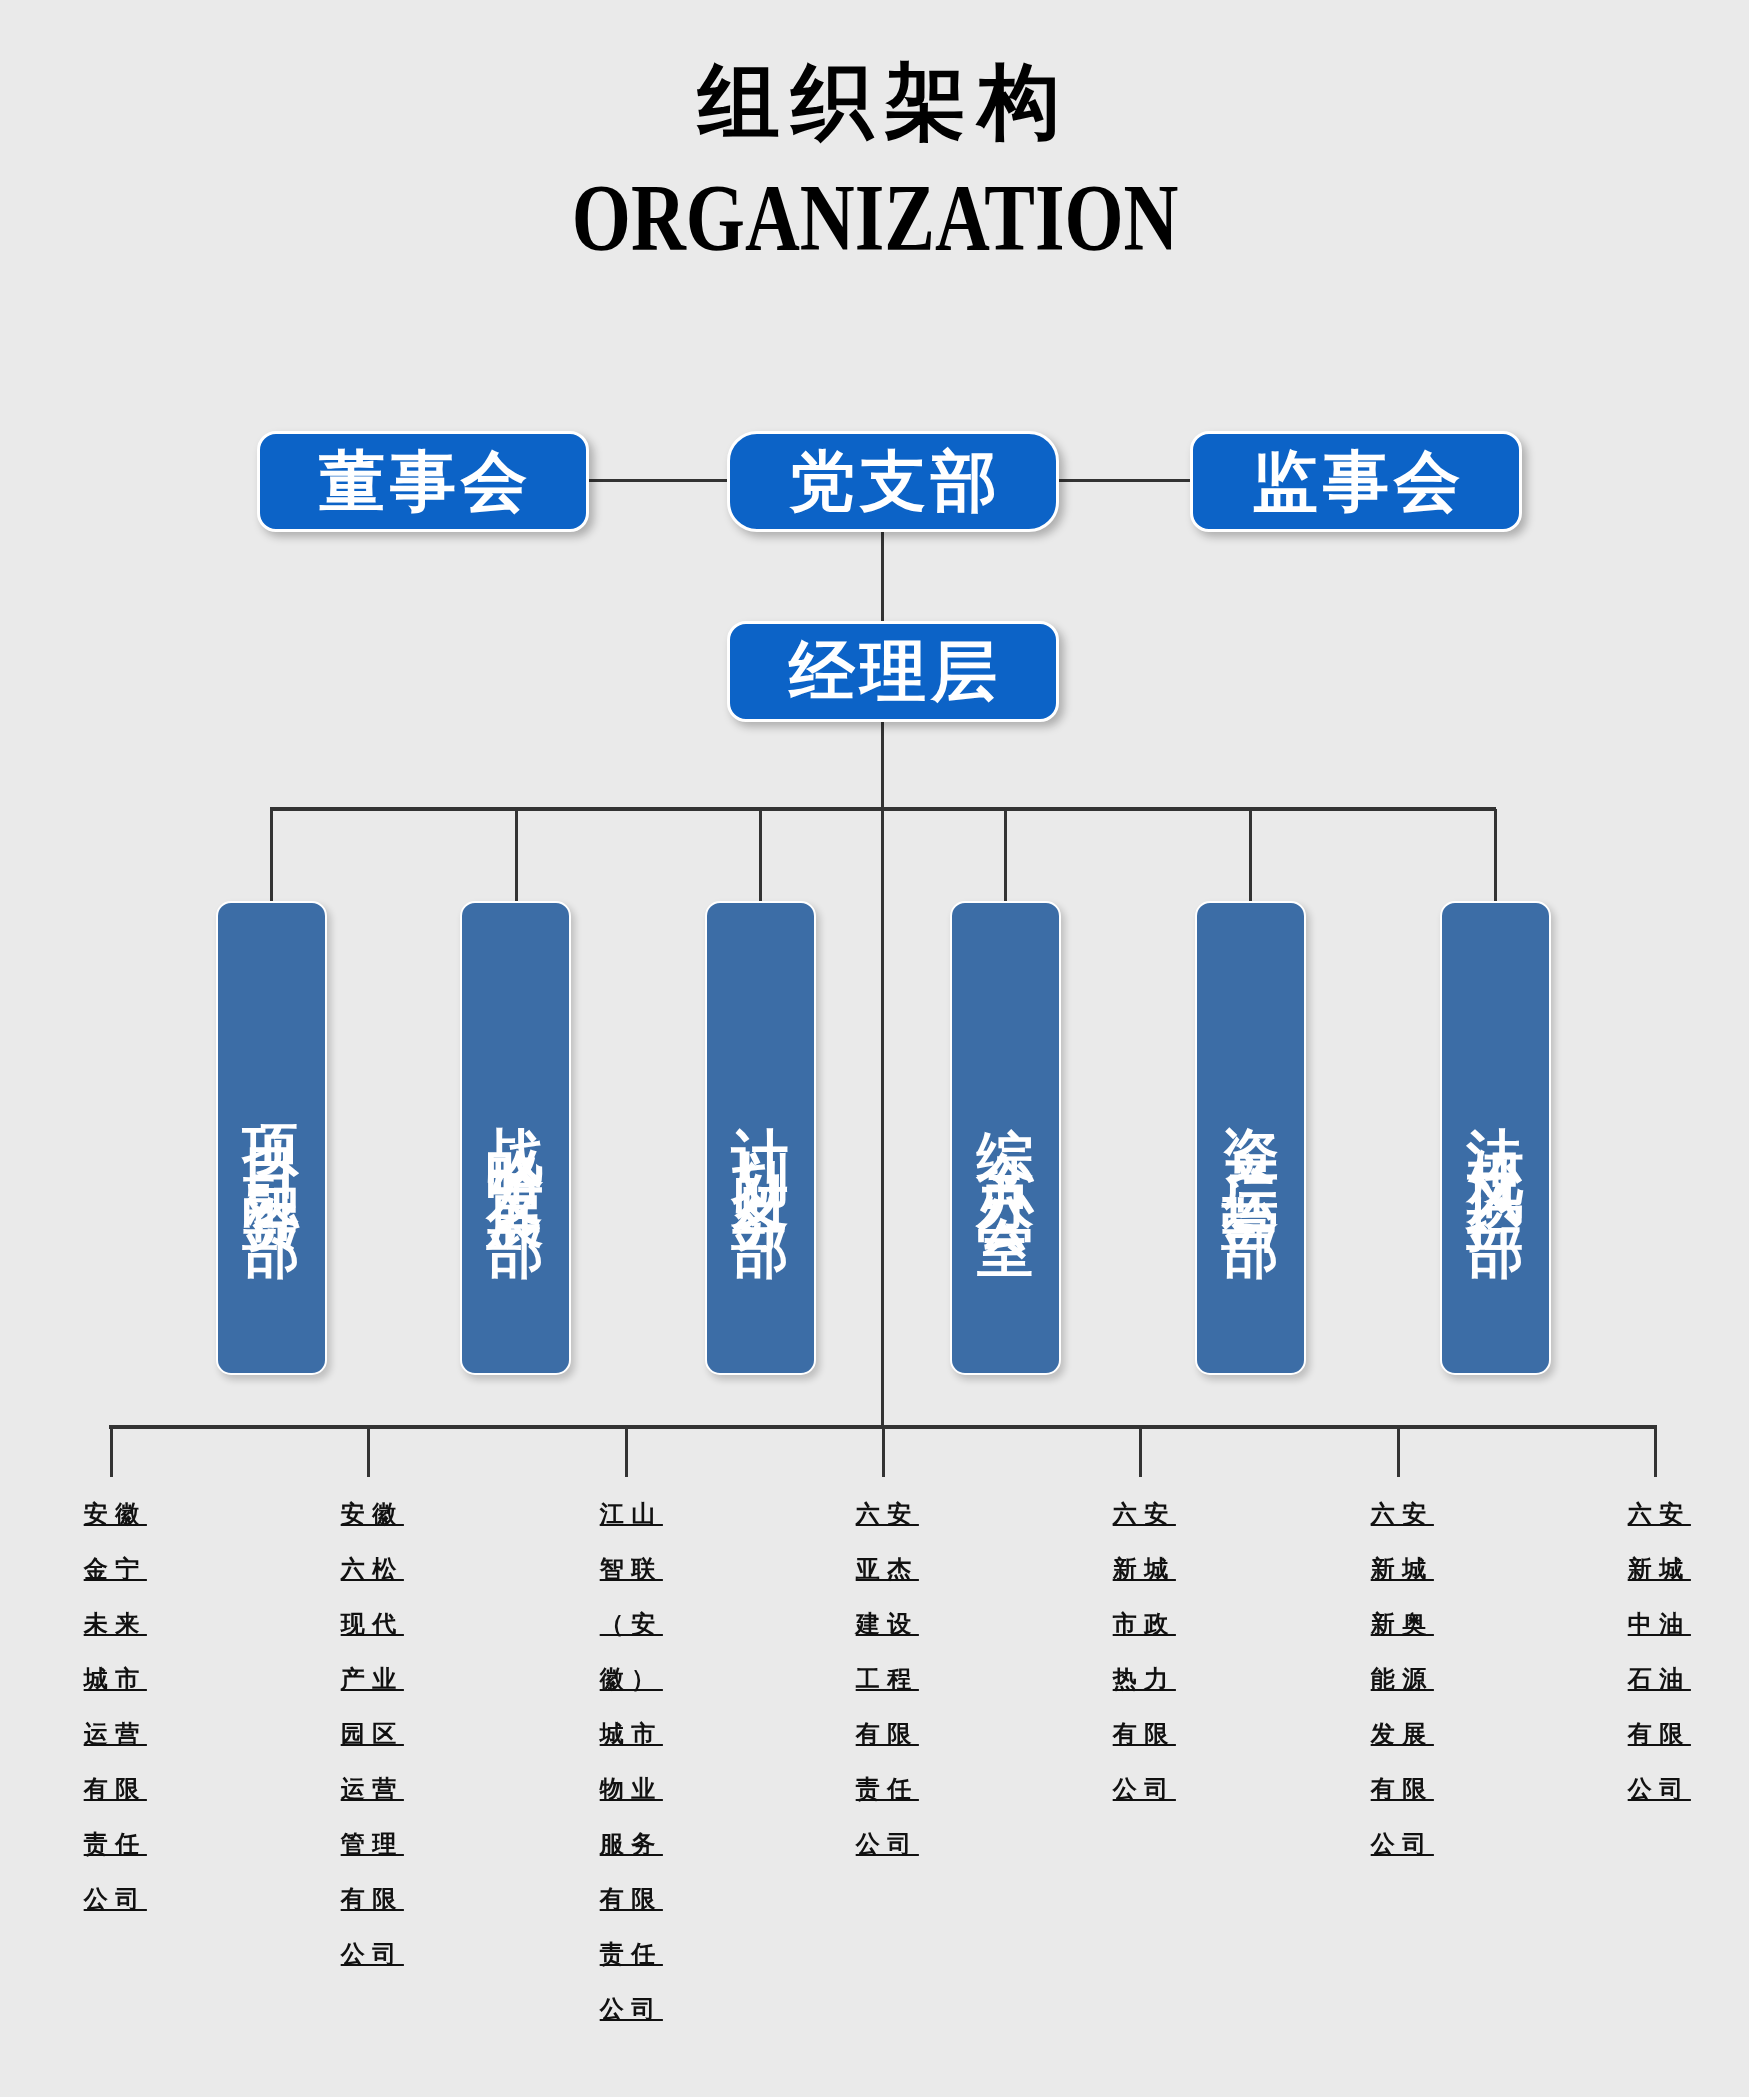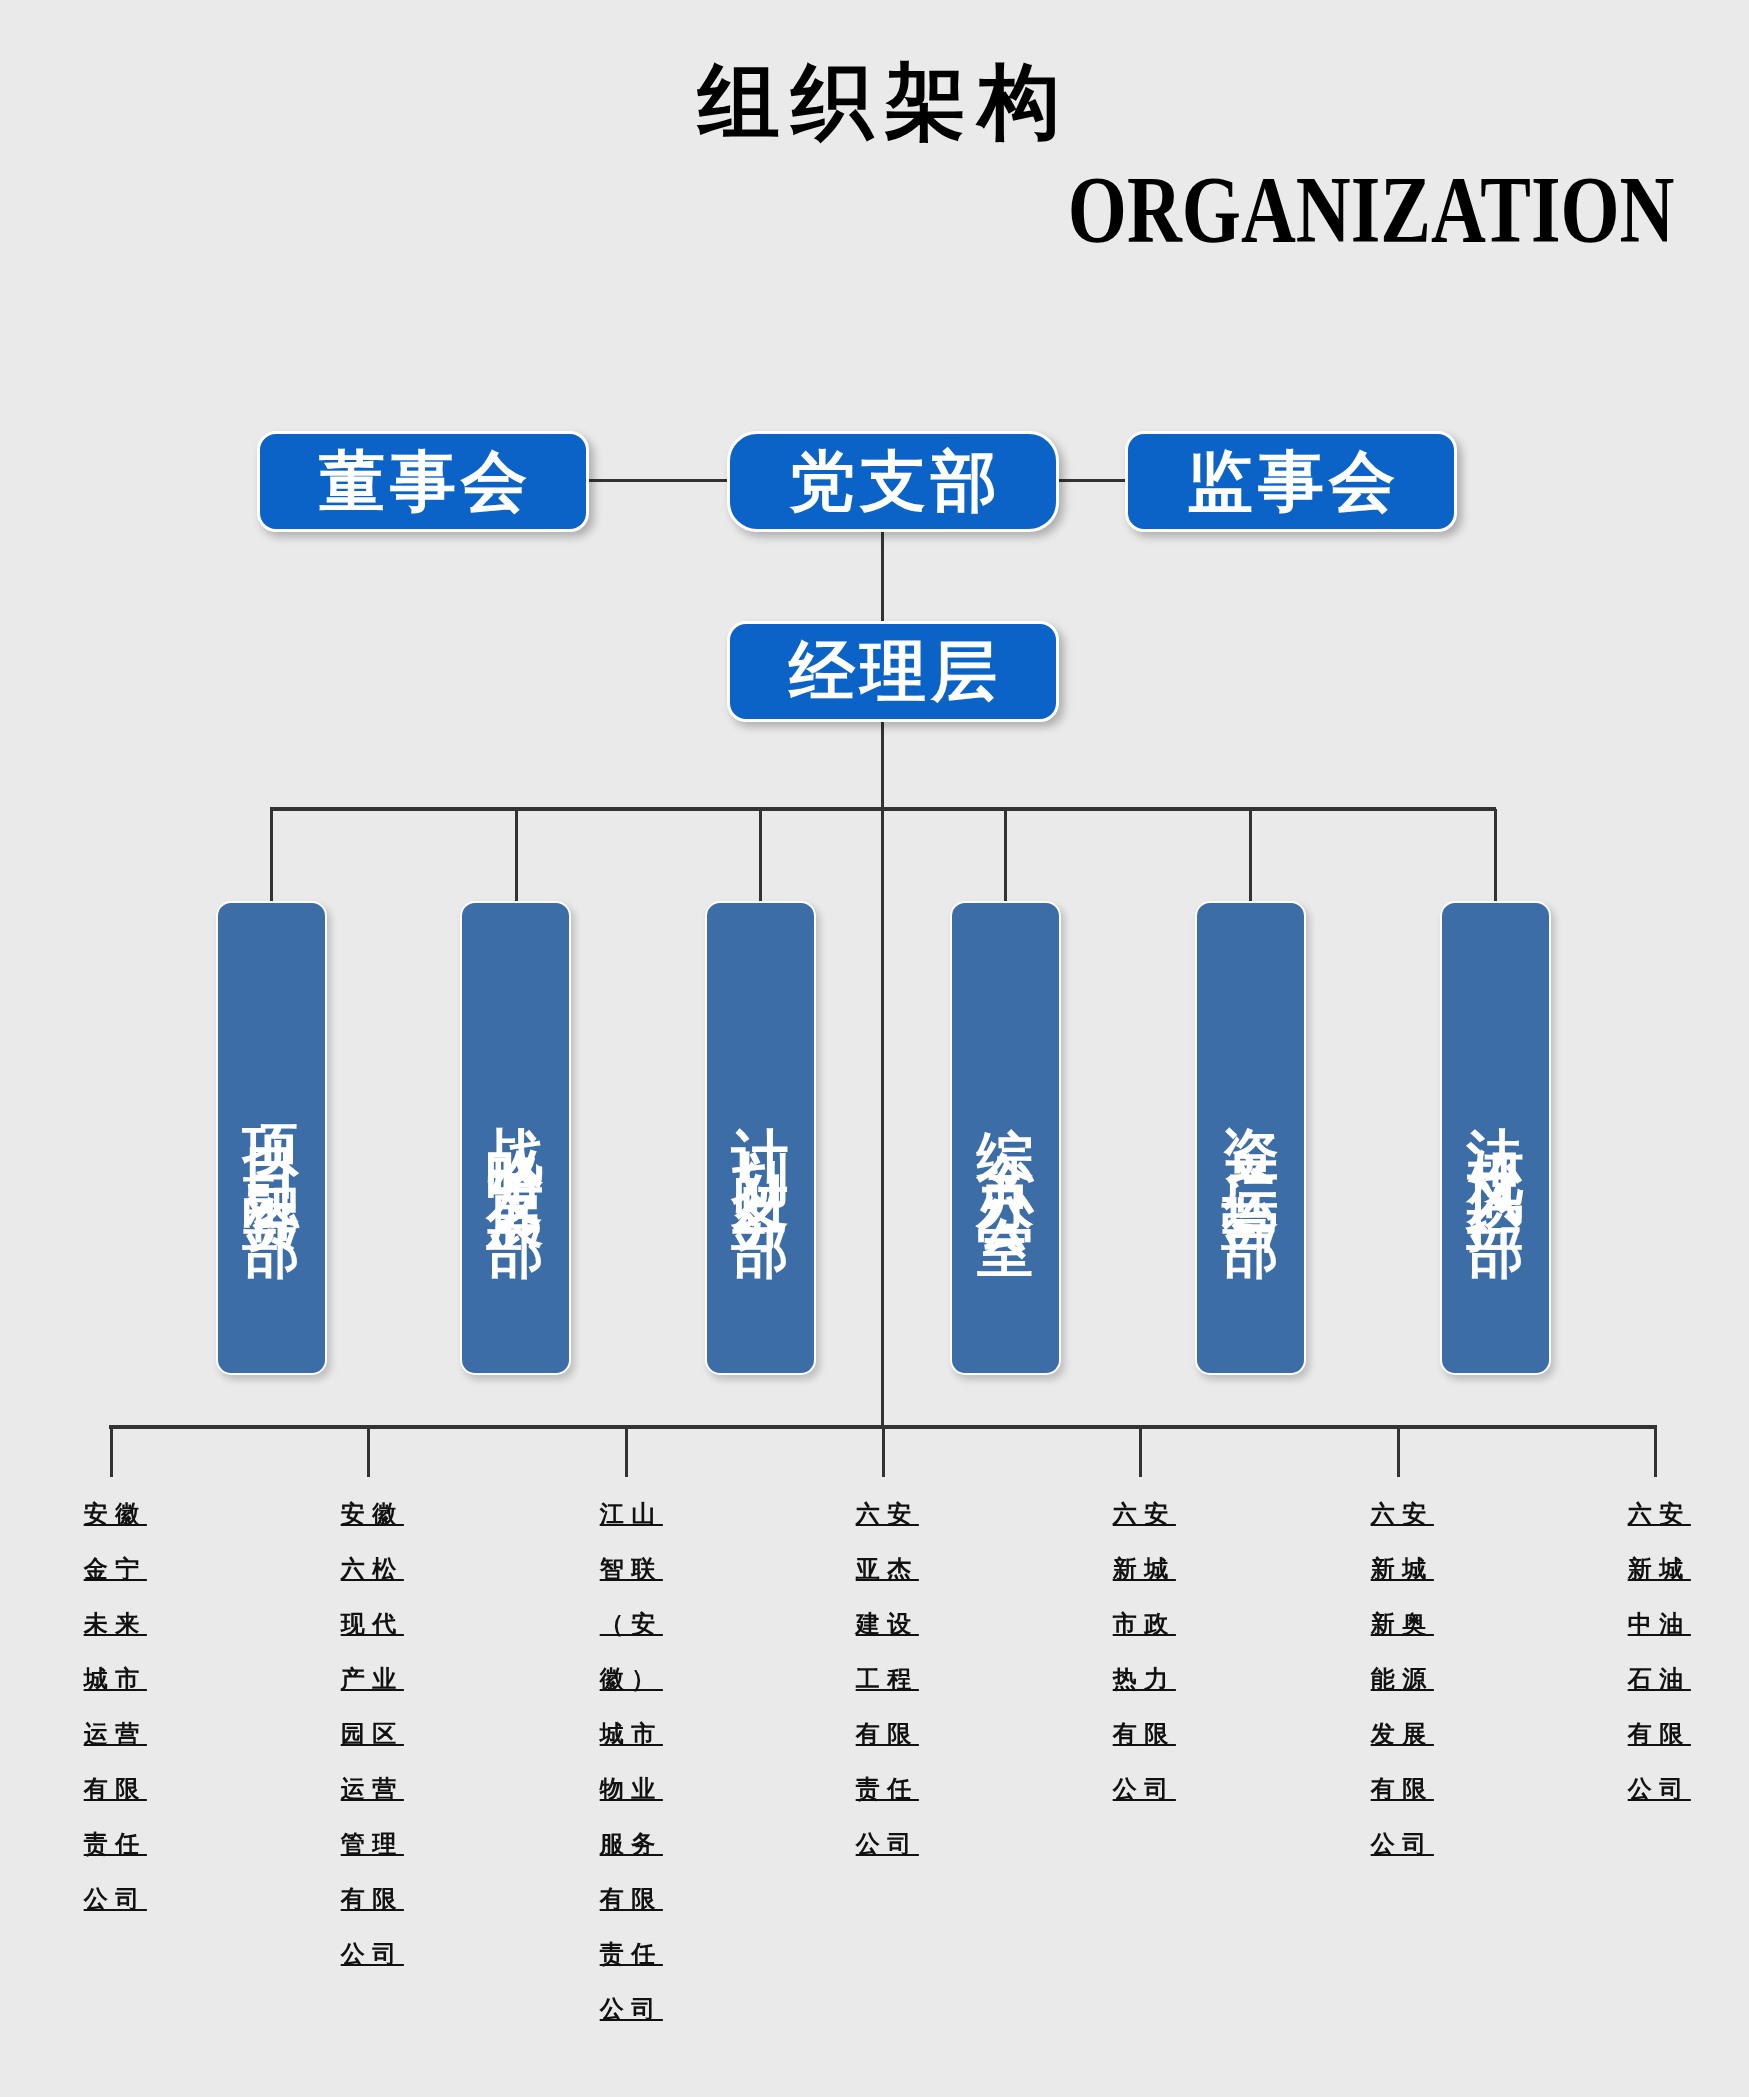--- a/index.html
+++ b/index.html
@@ -24,22 +24,22 @@
     line-height: 1.15;
     font-weight: bold;
     letter-spacing: 11.4px;
     padding-left: 19px;
     color: #000;
   }
   .title-en {
     position: absolute;
     left: 0; right: 0;
     top: 163px;
-    margin: 0;
-    text-align: right;
+    margin: 8px;
+    text-align: center;
     font-size: 95px;
     line-height: 1.0;
     font-weight: bold;
     color: #000;
   }
   .title-en span {
     display: inline-block;
     transform: scaleX(0.80);
     transform-origin: center top;
   }
@@ -135,21 +135,21 @@
 <div class="vline" style="left:1139px; top:1427px; height:50px;"></div>
 <div class="vline" style="left:1397px; top:1427px; height:50px;"></div>
 <div class="vline" style="left:1654px; top:1427px; height:50px;"></div>
 
 <div class="box-top" style="left:257px; top:431px;">
   <span>董事会</span>
 </div>
 <div class="box-top" style="left:727px; top:431px;border-radius:30px;">
   <span>党支部</span>
 </div>
-<div class="box-top" style="left:1125px; top:431px;">
+<div class="box-top" style="left:1190px; top:431px;">
   <span>监事会</span>
 </div>
 
 <div class="box-top" style="left:727px; top:621px;">
   <span>经理层</span>
 </div>
 
 <div class="dept-box" style="left:216px;">
   <span>项目融资部</span>
 </div>

